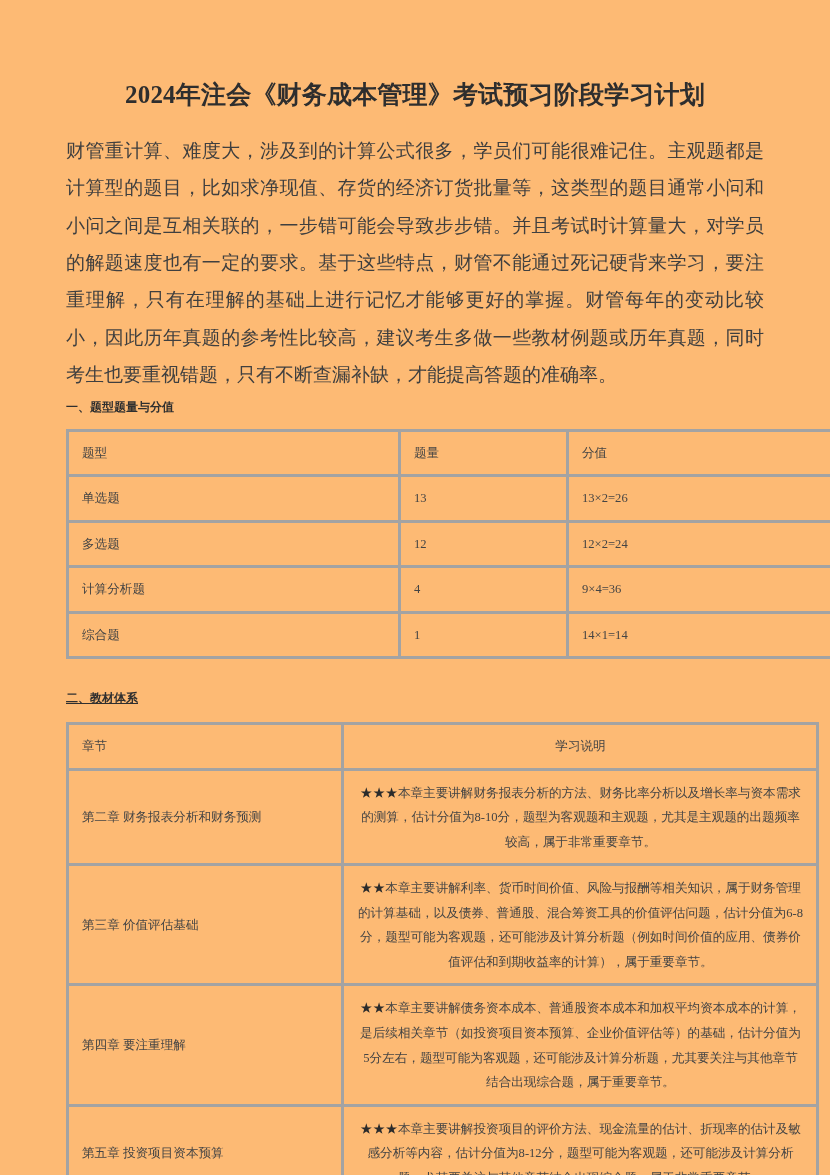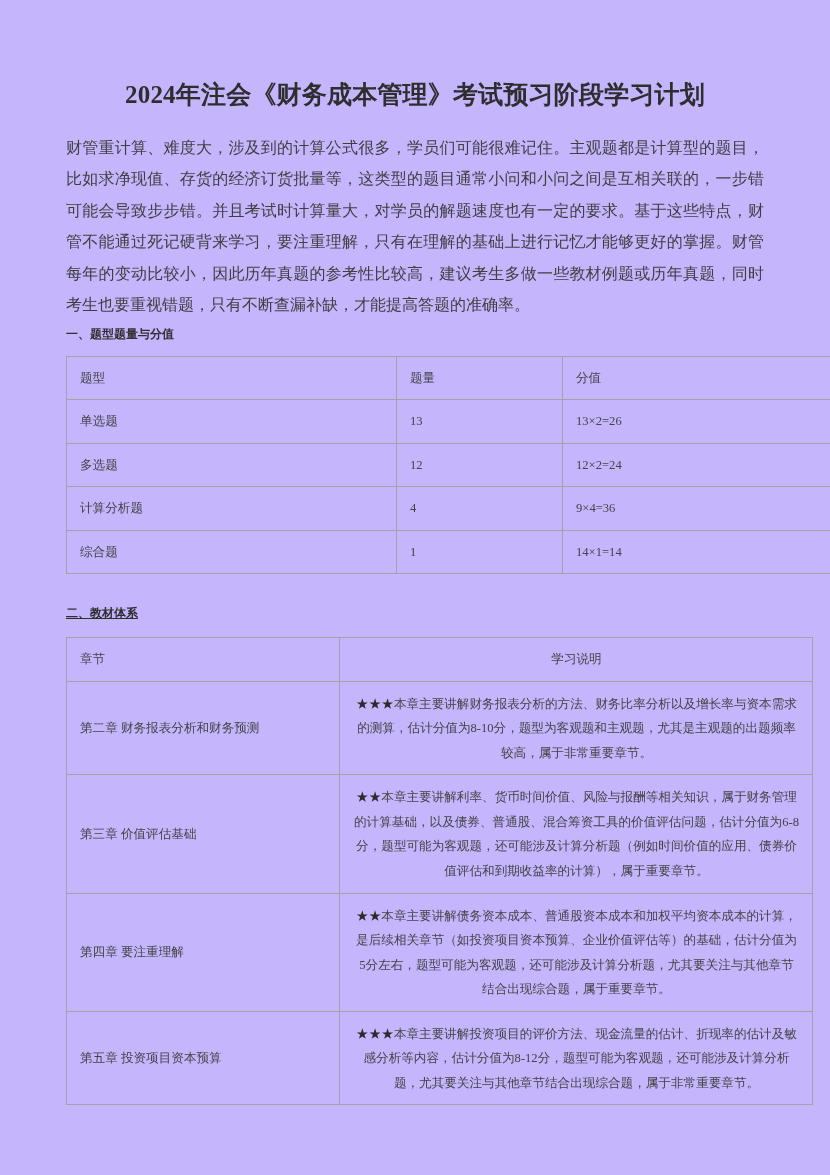--- a/index.html
+++ b/index.html
@@ -13,36 +13,36 @@
     font-family: "Liberation Serif", "DejaVu Serif", serif;
     color: #3c3c3c;
     -webkit-font-smoothing: antialiased;
   }
   .page {
     position: relative;
     width: 830px;
     height: 1175px;
     box-sizing: border-box;
     padding: 0 66px;
-    background: #c4b5fd;
+    background: #fdba74;
   }
   .doc-title {
     margin: 0;
     padding-top: 78px;
     font-size: 25px;
     font-weight: bold;
     text-align: center;
     letter-spacing: 0.2px;
     color: #2e2e2e;
     line-height: 1.35;
   }
   .intro {
     margin: 0;
     padding-top: 20px;
-    font-size: 16px;
+    font-size: 19px;
     line-height: 1.97;
     text-align: justify;
     text-justify: inter-ideograph;
     color: #3f3f3f;
   }
   .section-heading {
     margin: 0;
     padding-top: 2px;
     font-size: 12px;
     font-weight: bold;
@@ -56,21 +56,21 @@
   }
   table.doc-table {
     width: 694px;
     border-collapse: collapse;
     table-layout: fixed;
     margin-top: 10px;
     font-size: 12.6px;
     color: #444444;
   }
   table.doc-table td {
-    border: 1px solid #a3a3a3;
+    border: 3px solid #a3a3a3;
     padding: 9px 12px 9px 13px;
     vertical-align: middle;
     line-height: 1.95;
     word-break: break-all;
   }
   
   #table-question-types td.c0 { width: 304px; }
   #table-question-types td.c1 { width: 140px; }
   #table-question-types td.c2 { width: 250px; }
   #table-question-types td { height: 19px; }

